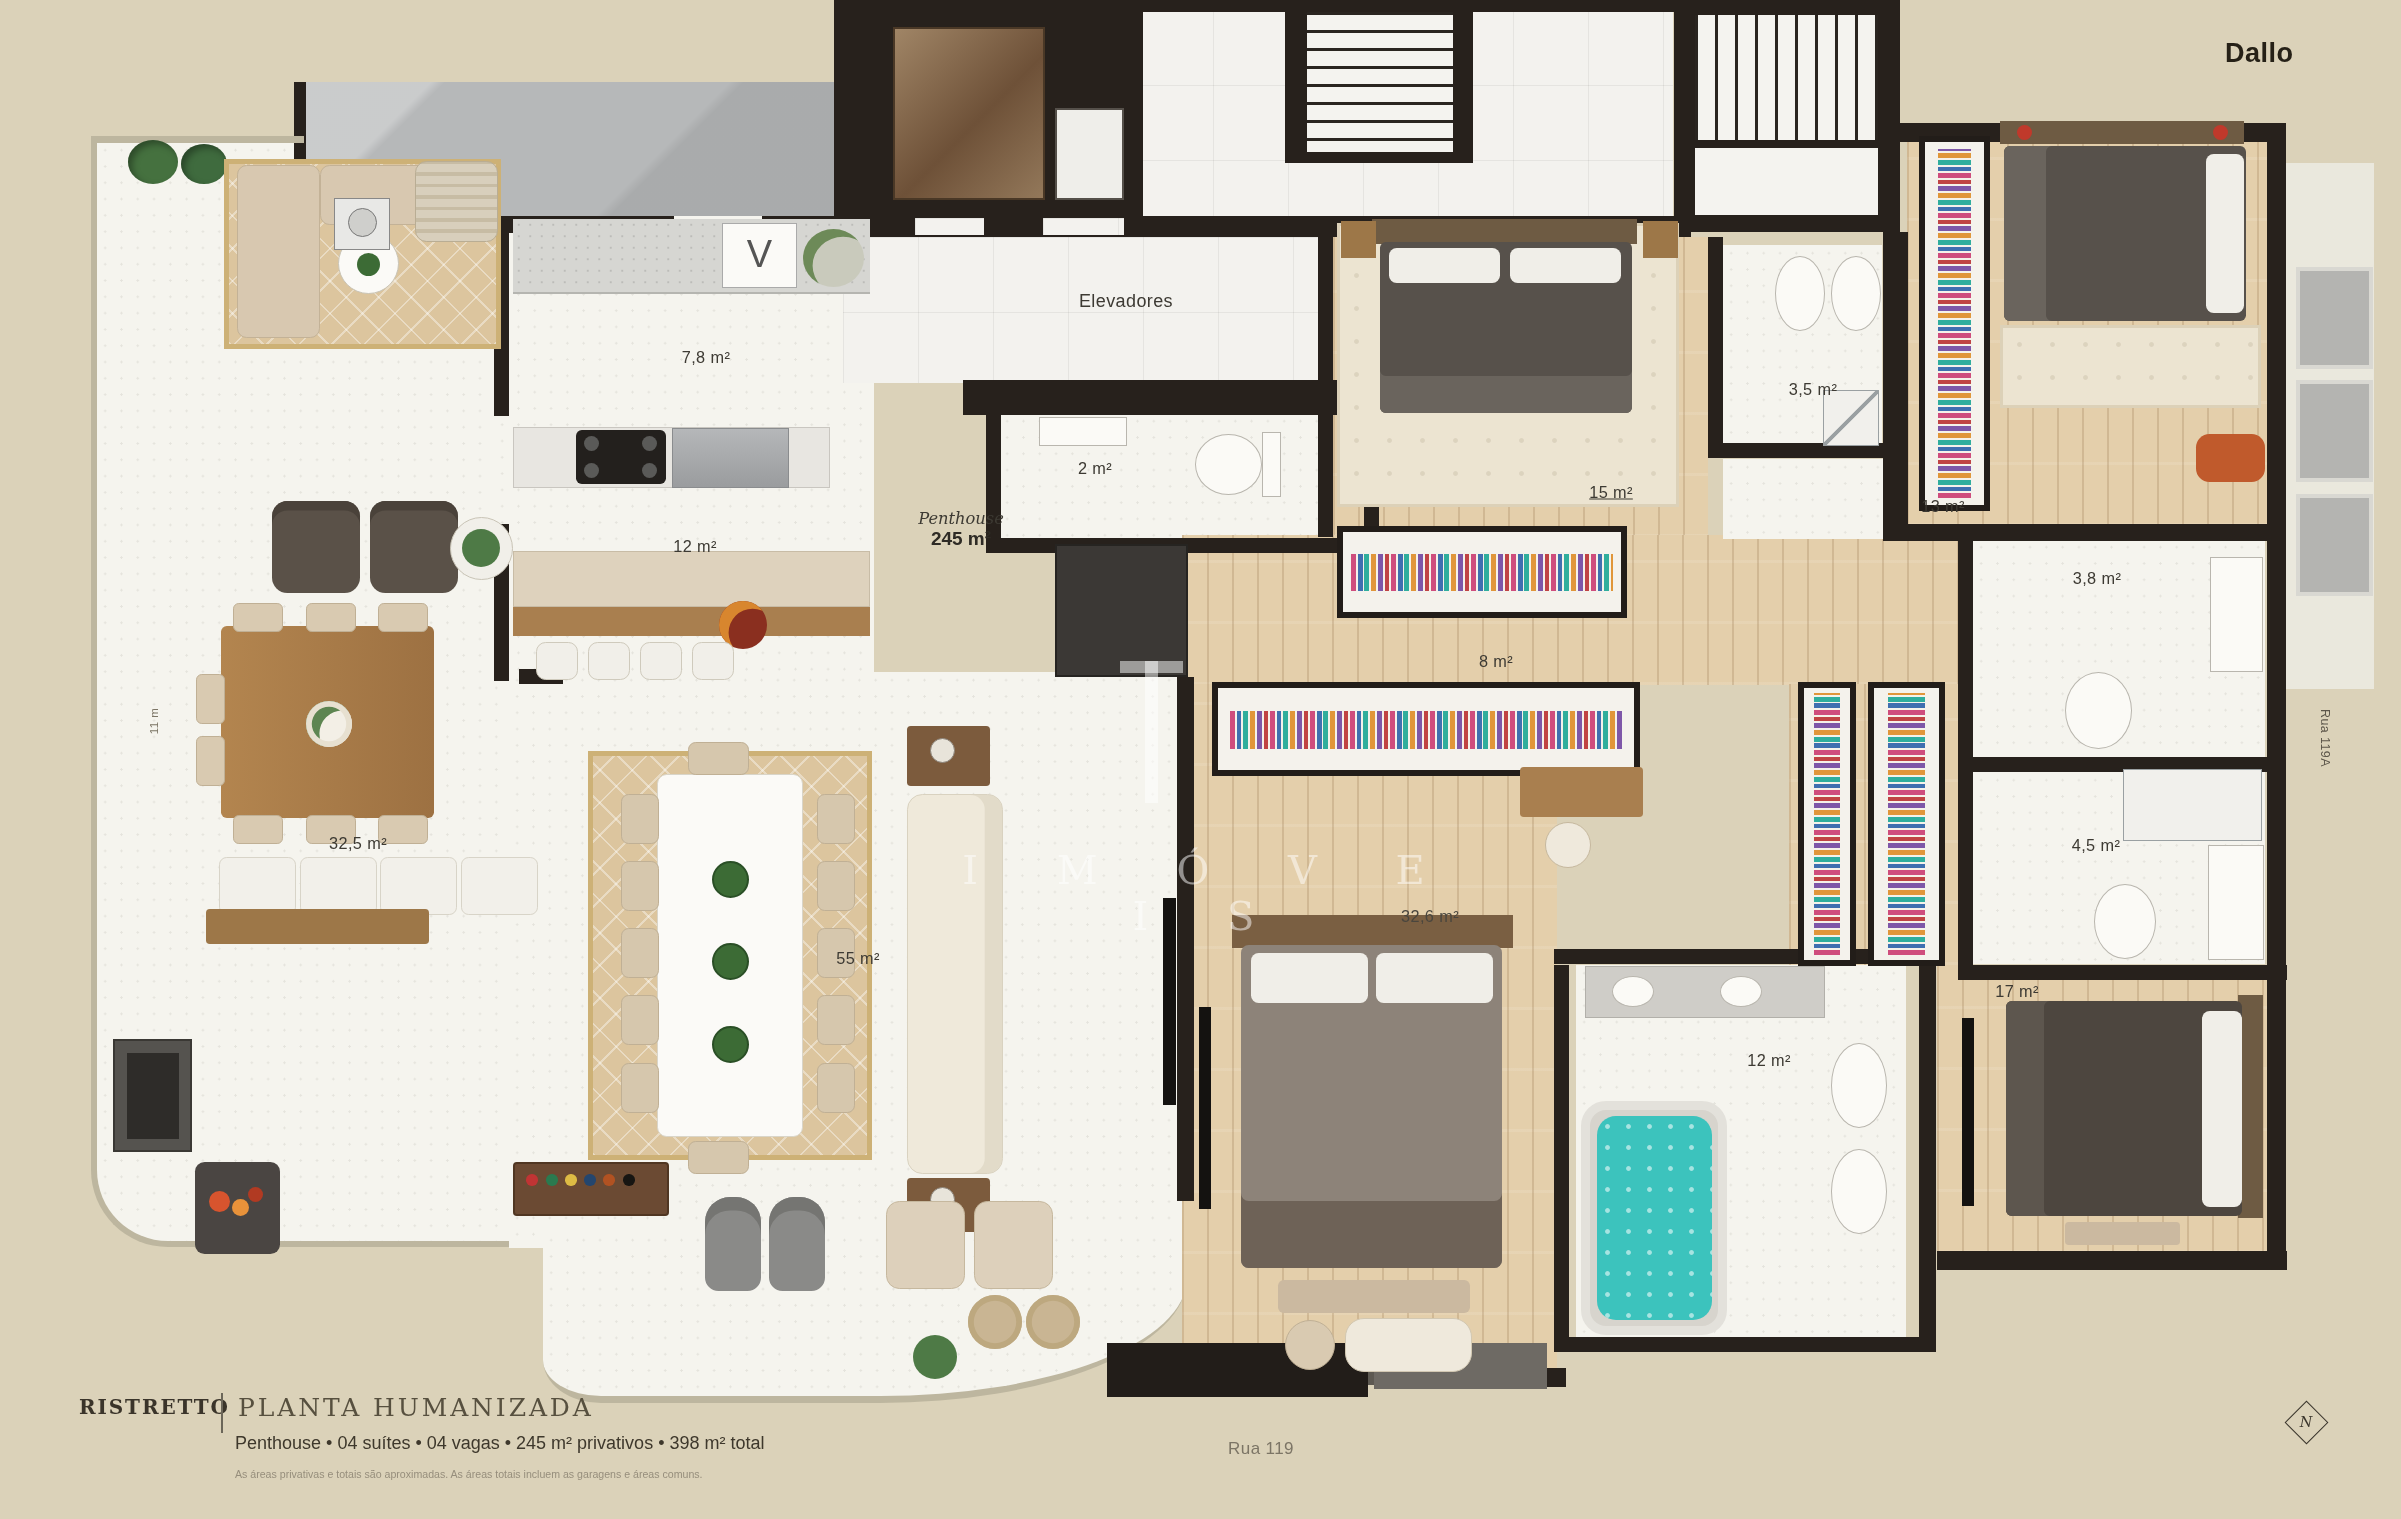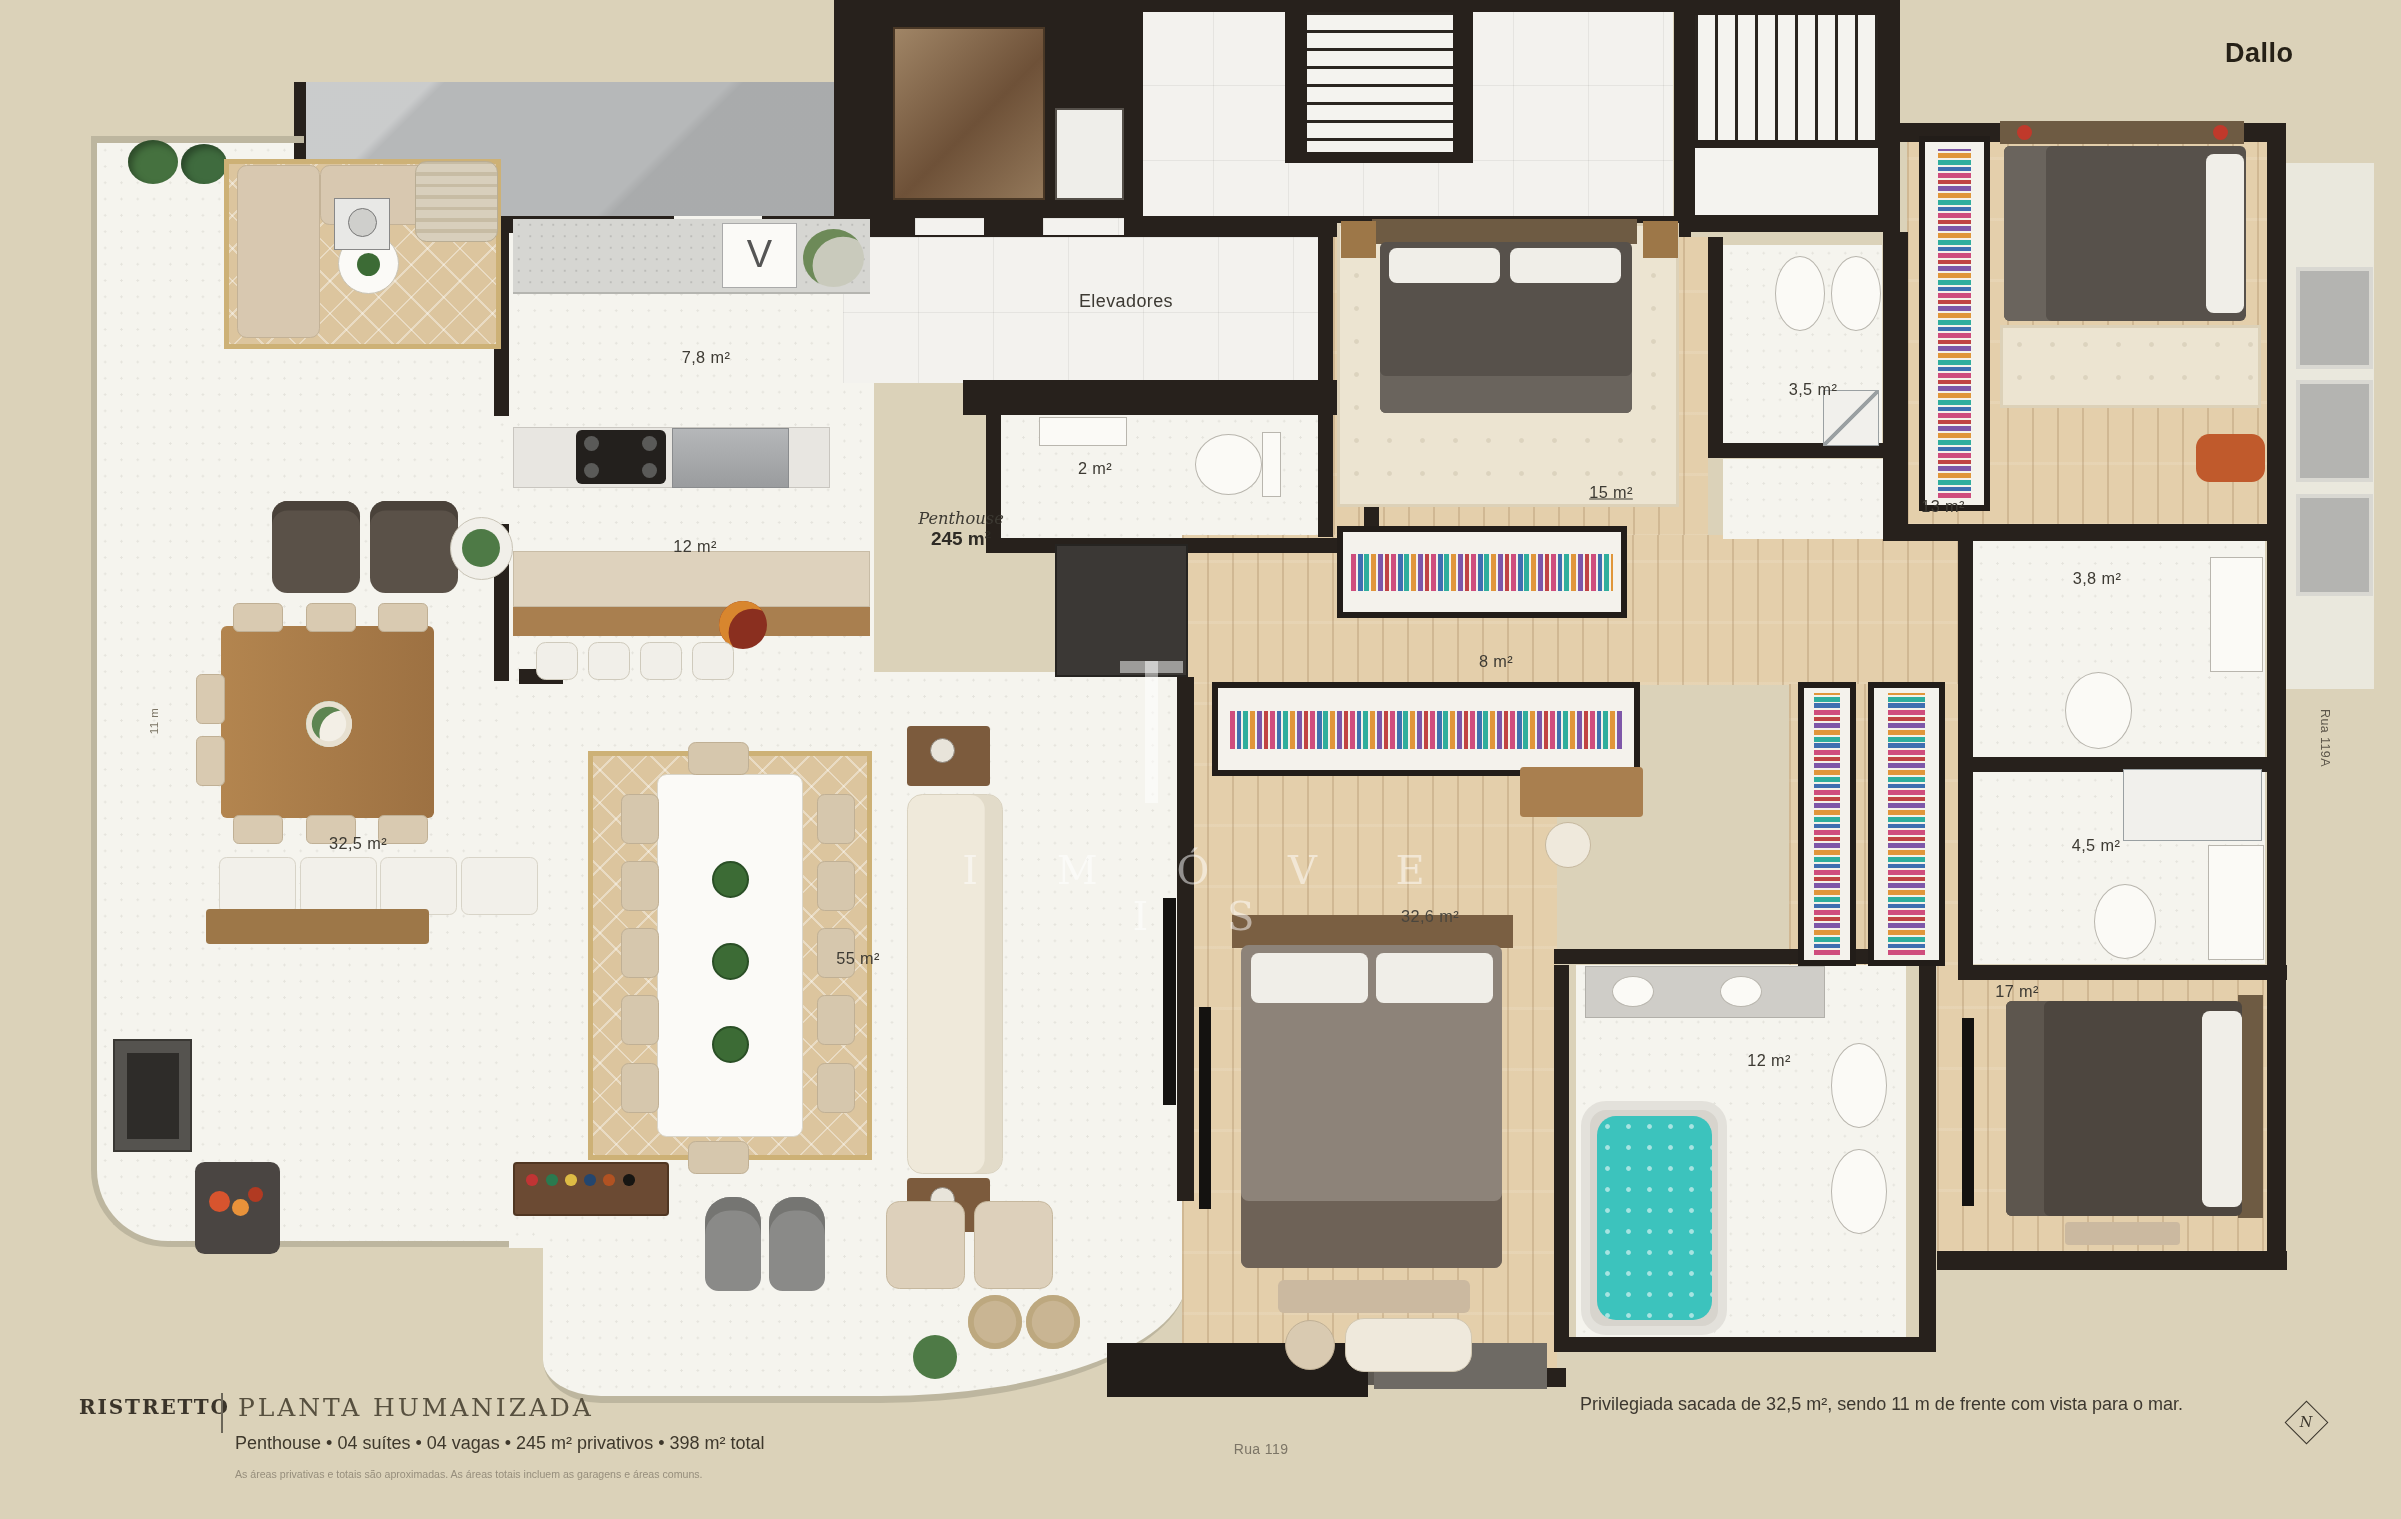--- a/index.html
+++ b/index.html
@@ -300,34 +300,33 @@
   <div class="lbl" style="left:1430px;top:916px;color:#4a463e;">32,6 m²</div>
   <div class="lbl" style="left:2096px;top:845px;">4,5 m²</div>
   <div class="lbl" style="left:1769px;top:1060px;">12 m²</div>
   <div class="lbl" style="left:2017px;top:991px;">17 m²</div>
   <div class="lbl" style="left:1126px;top:301px;font-size:18px;">Elevadores</div>
   <div class="abs" style="left:961px;top:509px;transform:translate(-50%,0);text-align:center;">
     <div style="font-family:'DejaVu Serif',serif;font-style:italic;font-size:16.3px;color:#3d3a33;">Penthouse</div>
     <div style="font-size:19px;font-weight:bold;color:#2e2b25;">245 m²</div>
   </div>
 
-  <div class="lbl" style="left:1261px;top:1449px;font-size:14px;color:#7c7566;">Rua 119</div>
+  <div class="lbl" style="left:1261px;top:1449px;font-size:17px;color:#7c7566;">Rua 119</div>
   <div class="lbl" style="left:2325px;top:738px;font-size:12.5px;color:#5c564a;transform:translate(-50%,-50%) rotate(90deg);">Rua 119A</div>
   <div class="lbl" style="left:154px;top:721px;font-size:11.5px;color:#7c7566;transform:translate(-50%,-50%) rotate(-90deg);">11 m</div>
 
   <div class="abs" style="left:2225px;top:38px;font-size:27px;font-weight:bold;color:#262117;letter-spacing:0.5px;">Dallo</div>
 
   <div class="abs footer-serif" style="left:79px;top:1395px;font-size:20px;letter-spacing:1.9px;text-transform:uppercase;font-weight:bold;">Ristretto</div>
   <div class="abs" style="left:221px;top:1393px;width:1.9px;height:40px;background:#6b6659;"></div>
   <div class="abs footer-serif" style="left:238px;top:1393px;font-size:25px;letter-spacing:2.9px;color:#57503f;">PLANTA HUMANIZADA</div>
   <div class="abs" style="left:235px;top:1433px;font-size:18px;color:#3e382c;">Penthouse • 04 suítes • 04 vagas • 245 m² privativos • 398 m² total</div>
   <div class="abs" style="left:235px;top:1468px;font-size:10.6px;color:#968e7c;">As áreas privativas e totais são aproximadas. As áreas totais incluem as garagens e áreas comuns.</div>
 
   <div class="abs" style="left:1580px;top:1391px;line-height:26px;font-size:18px;color:#3c372f;">
-    <div>Privilegiada sacada de 32,5 m², sendo 11 m de frente com vista para o mar.</div>
   </div>
 
   <div class="abs" style="left:2285px;top:1401px;width:42px;height:42px;">
     <div class="abs" style="left:5.8px;top:5.8px;width:29px;height:29px;border:1.9px solid #3a352c;transform:rotate(45deg);background:transparent;"></div>
     <div class="abs" style="left:0;top:0;width:42px;height:42px;text-align:center;line-height:42px;font-family:'DejaVu Serif',serif;font-style:italic;font-size:14.4px;color:#3a352c;">N</div>
   </div>
 
 </div>
 
 

